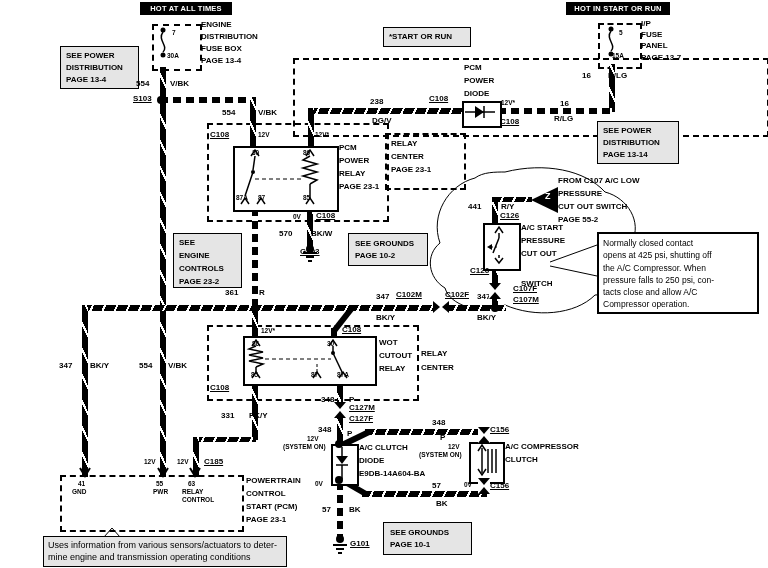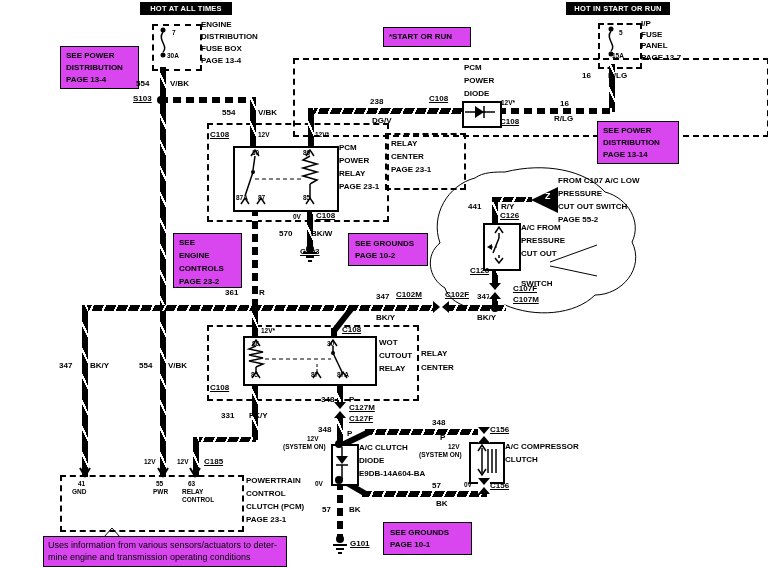--- a/index.html
+++ b/index.html
@@ -6,21 +6,21 @@
   #diagram{position:relative;width:768px;height:568px;background:#fff;overflow:hidden;
            font-family:"Liberation Sans",sans-serif;color:#000}
   .t{position:absolute;font:bold 8px/9.5px "Liberation Sans",sans-serif;white-space:nowrap;z-index:5}
   .rg{font-weight:700}
   .sm{font-size:6.5px;line-height:7.5px}
   .u{text-decoration:underline}
   .banner{position:absolute;background:#000;color:#fff;font:bold 7.5px/13px "Liberation Sans",sans-serif;
           text-align:center;z-index:5;letter-spacing:.2px}
   .dbox{position:absolute;border:2px dashed #000;z-index:2}
   .sbox{position:absolute;border:2px solid #000;background:#fff;z-index:4}
-  .rbox{position:absolute;border:1px solid #000;background:#d946ef;z-index:4}
+  .rbox{position:absolute;border:1px solid #000;background:#e5e5e5;z-index:4}
   .nbox{position:absolute;border:2px solid #000;background:#fff;z-index:4}
   .wr{position:absolute;z-index:3}
   .wh{height:6px;background:repeating-linear-gradient(115deg,#000 0 9px,#fff 9px 11px)}
   .wv{width:6px;background:repeating-linear-gradient(65deg,#000 0 9px,#fff 9px 11px)}
   .dh{height:6px;background:repeating-linear-gradient(90deg,#000 0 8px,#fff 8px 13px)}
   .dv{width:6px;background:repeating-linear-gradient(180deg,#000 0 8px,#fff 8px 13px)}
   .dot{position:absolute;width:8px;height:8px;border-radius:50%;background:#000;z-index:6}
   .ch{position:absolute;width:16px;height:12px;background:#fff;z-index:6}
   .ch:before{content:"";position:absolute;left:0;top:0;width:0;height:0;
              border-left:7px solid #000;border-top:6px solid transparent;border-bottom:6px solid transparent}
@@ -224,20 +224,30 @@
   <span class="t rg" style="left:179px;top:277px">PAGE 23-2</span>
 
   <div class="rbox" style="left:348px;top:233px;width:78px;height:31px"></div>
   <span class="t" style="left:355px;top:239px">SEE GROUNDS</span>
   <span class="t rg" style="left:355px;top:251px">PAGE 10-2</span>
 
   <div class="rbox" style="left:383px;top:522px;width:87px;height:31px"></div>
   <span class="t" style="left:390px;top:528px">SEE GROUNDS</span>
   <span class="t rg" style="left:390px;top:540px">PAGE 10-1</span>
 
+  <div class="nbox" style="left:597px;top:232px;width:158px;height:78px">
+    <div style="font:400 8.5px/12.3px 'Liberation Sans',sans-serif;padding:3px 4px">
+      <div>Normally closed contact</div>
+      <div>opens at 425 psi, shutting off</div>
+      <div>the A/C Compressor. When</div>
+      <div>pressure falls to 250 psi, con-</div>
+      <div>tacts close and allow A/C</div>
+      <div>Compressor operation.</div>
+    </div>
+  </div>
   <div class="rbox" style="left:43px;top:536px;width:242px;height:29px">
     <div style="font:400 9px/12px 'Liberation Sans',sans-serif;padding:2px 4px">
       <div>Uses information from various sensors/actuators to deter-</div>
       <div>mine engine and transmission operating conditions</div>
     </div>
   </div>
 
   <span class="t" style="left:201px;top:20px">ENGINE</span>
   <span class="t" style="left:201px;top:32px">DISTRIBUTION</span>
   <span class="t" style="left:201px;top:44px">FUSE BOX</span>
@@ -304,21 +314,21 @@
   <span class="t u" style="left:445px;top:290px">C102F</span>
   <span class="t" style="left:477px;top:292px">347</span>
   <span class="t" style="left:477px;top:313px">BK/Y</span>
   <span class="t u" style="left:513px;top:284px">C107F</span>
   <span class="t u" style="left:513px;top:295px">C107M</span>
 
   <span class="t" style="left:468px;top:202px">441</span>
   <span class="t" style="left:501px;top:202px">R/Y</span>
   <span class="t u" style="left:500px;top:211px">C126</span>
   <span class="t u" style="left:470px;top:266px">C126</span>
-  <span class="t" style="left:521px;top:223px">A/C FROM</span>
+  <span class="t" style="left:521px;top:223px">A/C START</span>
   <span class="t" style="left:521px;top:236px">PRESSURE</span>
   <span class="t" style="left:521px;top:249px">CUT OUT</span>
   <span class="t" style="left:521px;top:279px">SWITCH</span>
   <span class="t" style="left:558px;top:176px">FROM C107 A/C LOW</span>
   <span class="t" style="left:558px;top:189px">PRESSURE</span>
   <span class="t" style="left:558px;top:202px">CUT OUT SWITCH</span>
   <span class="t rg" style="left:558px;top:215px">PAGE 55-2</span>
 
   <span class="t sm rg" style="left:261px;top:327px">12V*</span>
   <span class="t u" style="left:342px;top:325px">C108</span>
@@ -368,16 +378,16 @@
   <span class="t u" style="left:204px;top:457px">C185</span>
   <span class="t sm rg" style="left:78px;top:480px">41</span>
   <span class="t sm rg" style="left:72px;top:488px">GND</span>
   <span class="t sm rg" style="left:156px;top:480px">55</span>
   <span class="t sm rg" style="left:153px;top:488px">PWR</span>
   <span class="t sm rg" style="left:188px;top:480px">63</span>
   <span class="t sm rg" style="left:182px;top:488px">RELAY</span>
   <span class="t sm rg" style="left:182px;top:496px">CONTROL</span>
   <span class="t" style="left:246px;top:476px">POWERTRAIN</span>
   <span class="t" style="left:246px;top:489px">CONTROL</span>
-  <span class="t" style="left:246px;top:502px">CLUTCH (PCM)</span>
+  <span class="t" style="left:246px;top:502px">START (PCM)</span>
   <span class="t rg" style="left:246px;top:515px">PAGE 23-1</span>
 
 </div>
 
 </body></html>

